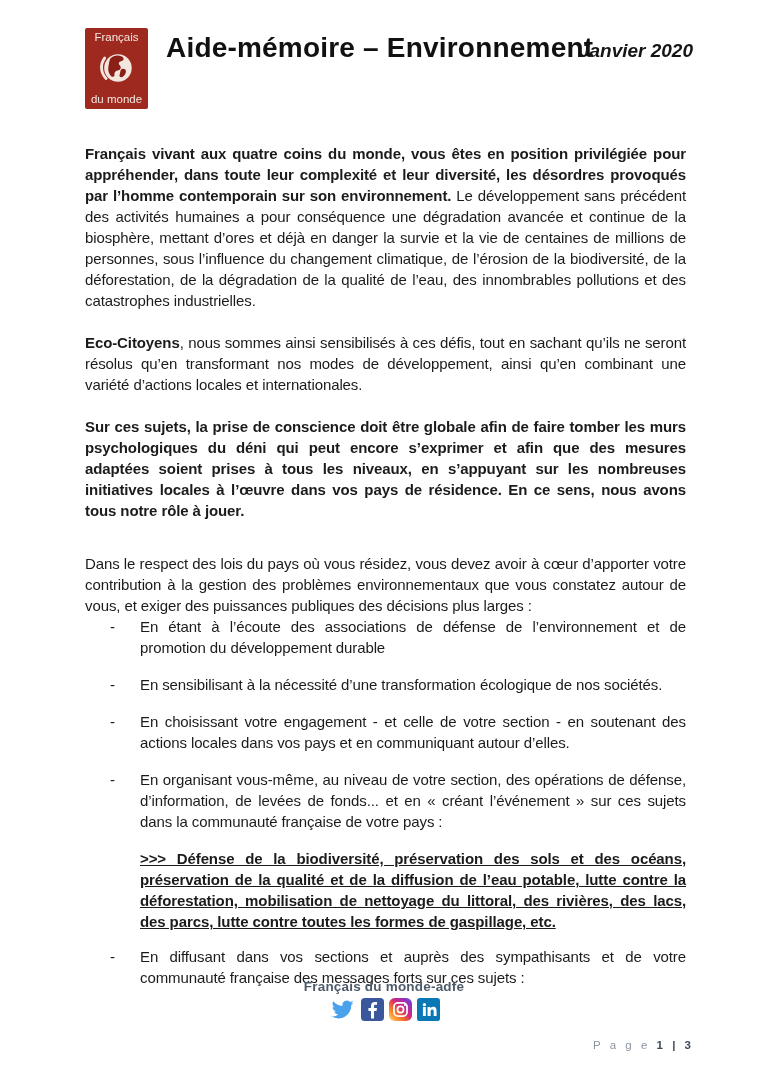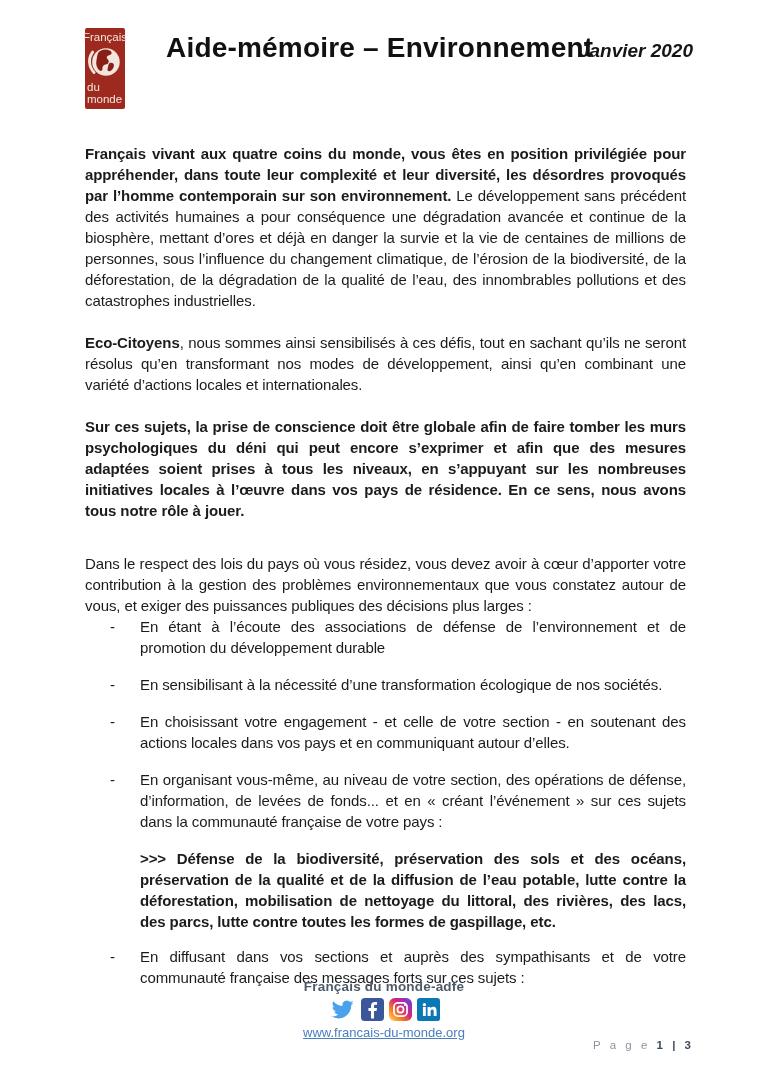--- a/index.html
+++ b/index.html
@@ -11,21 +11,21 @@
     background:#ffffff;
     font-family:"Liberation Sans", sans-serif;
     color:#1b1b1b;
     overflow:hidden;
   }
 
   
   .header { position:absolute; top:28px; left:85px; right:73px; height:82px; }
   .logo {
     position:absolute; left:0; top:0;
-    width:40px; height:81px;
+    width:63px; height:81px;
     background:#9e2a1f;
     border-radius:2px;
     color:#f3e6df;
     display:flex; flex-direction:column; align-items:center; justify-content:space-between;
     padding:3px 2px 4px 2px;
     font-size:11.5px; line-height:12px;
   }
   .logo .globe { width:38px; height:40px; }
   .doc-title {
     position:absolute; left:81px; top:4px;
@@ -48,20 +48,21 @@
   .para { margin-bottom:21px; }
   .para.tight { margin-bottom:32px; }
   .para.tighter { margin-bottom:0; }
   .bold { font-weight:700; }
   .bullet { position:relative; padding-left:55px; margin-bottom:16px; }
   .bullet .dash { position:absolute; left:25px; top:0; }
   .highlight {
     font-weight:700;
     margin:0 0 14px 55px;
     text-align:justify;
+    text-decoration:underline;
   }
 
   
   .footer { position:absolute; top:979px; left:0; width:100%; text-align:center; }
   .org-name { font-size:13.5px; font-weight:700; color:#4d5a68; letter-spacing:0.2px;text-align:center; }
   .social-row { margin-top:3px; display:flex; justify-content:center; align-items:center; gap:5px; height:24px; }
   .social-row svg { display:block; }
   .site-link { display:inline-block; margin-top:4px; font-size:13px; color:#4a7ec0; text-decoration:underline; cursor:pointer; }
 
   .page-num {
@@ -152,23 +153,20 @@
         <rect width="24" height="24" rx="6" fill="url(#igGrad)"></rect>
         <rect x="5.2" y="5.2" width="13.6" height="13.6" rx="4" fill="none" stroke="#fff" stroke-width="1.8"></rect>
         <circle cx="12" cy="12" r="3.2" fill="none" stroke="#fff" stroke-width="1.8"></circle>
         <circle cx="16.6" cy="7.4" r="1.1" fill="#fff"></circle>
       </svg>
       <svg width="23" height="23" viewBox="0 0 24 24">
         <rect width="24" height="24" rx="3" fill="#0A78B5"></rect>
         <path fill="#fff" d="M6.2 9.4h3v9.3h-3zM7.7 5.2a1.74 1.74 0 1 1 0 3.48 1.74 1.74 0 0 1 0-3.48zM11 9.4h2.9v1.27h.04c.4-.76 1.39-1.56 2.86-1.56 3.06 0 3.62 2.01 3.62 4.63v4.96h-3.02v-4.4c0-1.05-.02-2.4-1.46-2.4-1.47 0-1.69 1.14-1.69 2.32v4.48H11z"></path>
       </svg>
     </div>
-    <div>
-      <span class="site-link">www.francais-du-monde.org</span>
-    </div>
   </div>
 
   <div class="page-num">
     <span>P a g e</span>
     <b>1</b>
     <b>|</b>
     <b>3</b>
   </div>
 
 </div>

